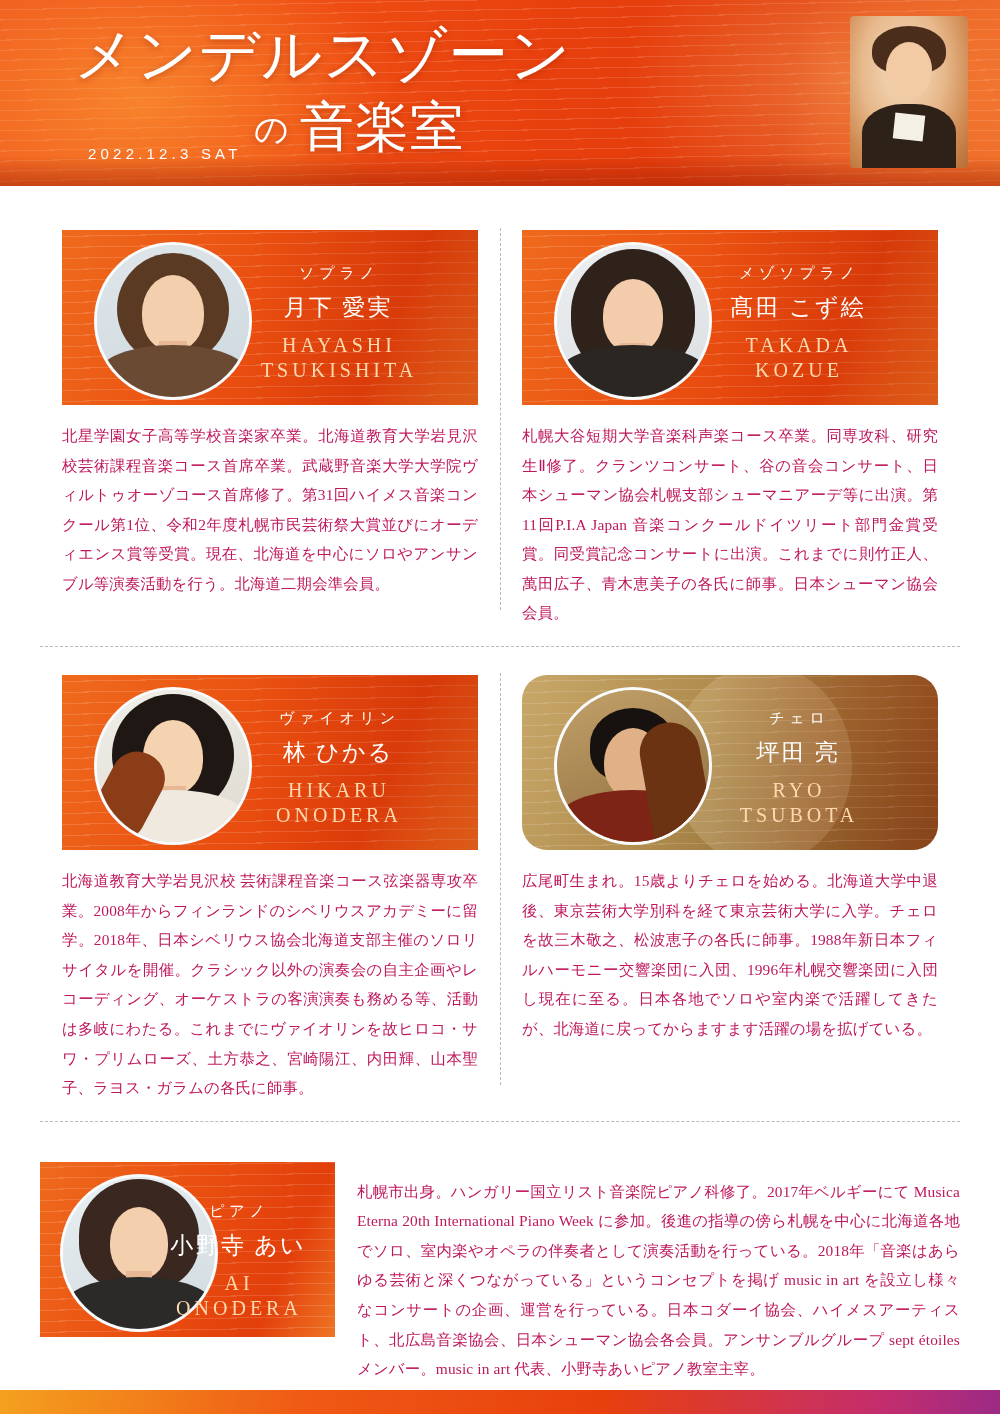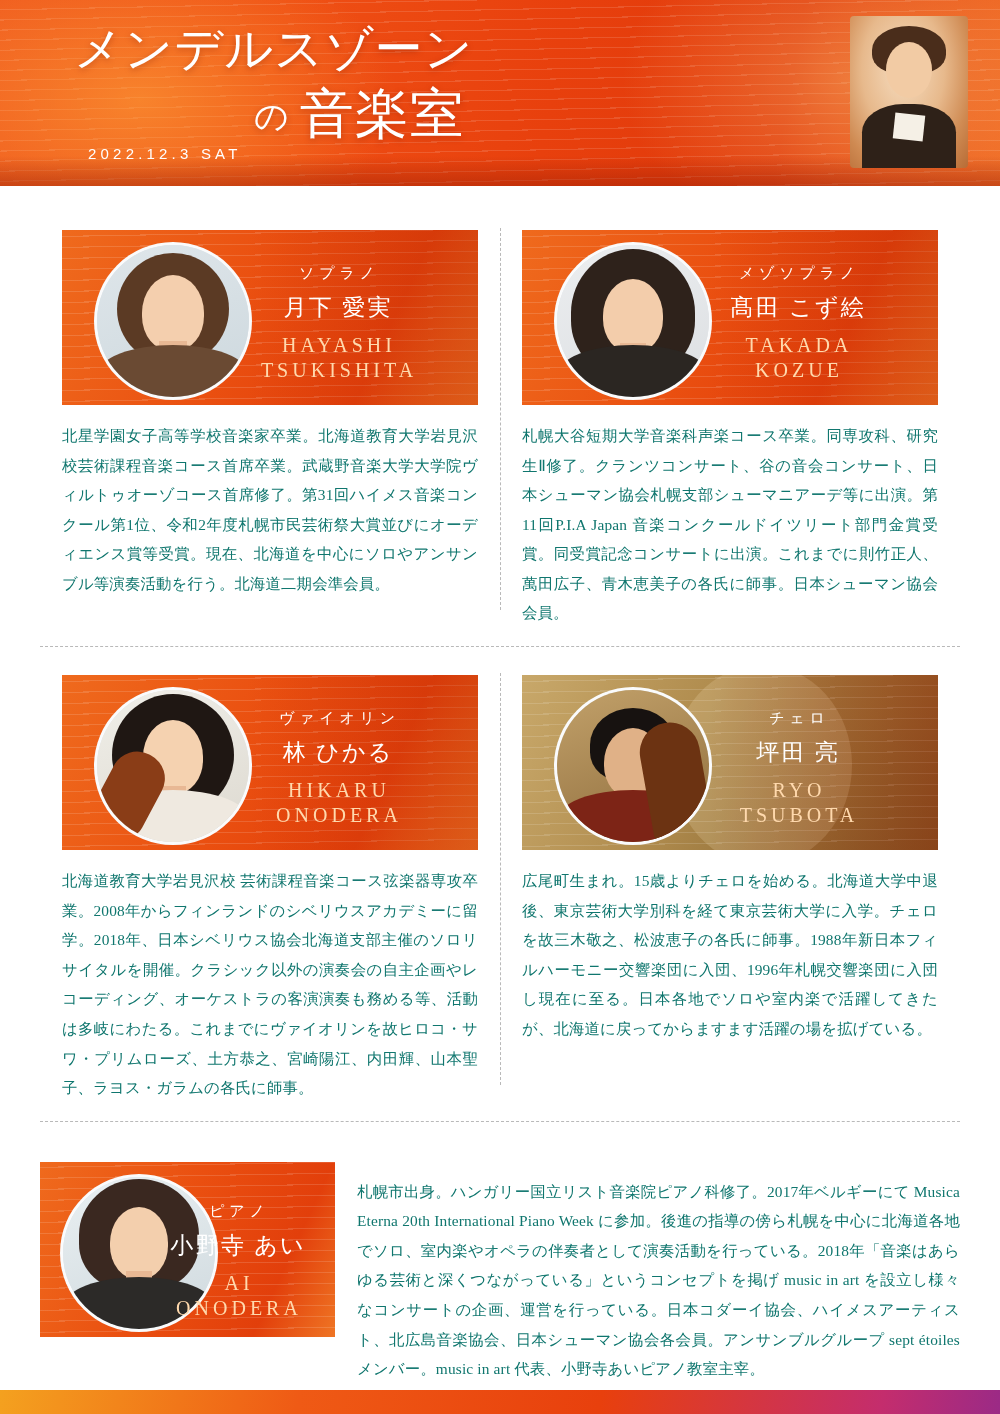--- a/index.html
+++ b/index.html
@@ -58,21 +58,21 @@
     position: absolute;
     left: 74px;
     top: 24px;
     color: #ffffff;
     font-family: "Liberation Serif", serif;
     letter-spacing: .06em;
     text-shadow: 0 2px 6px rgba(120,25,0,.35);
     white-space: nowrap;
   }
   .header-title .main {
-    font-size: 48px;
+    font-size: 60px;
     line-height: 1.05;
   }
   .header-title .sub-row {
     margin-top: 4px;
     margin-left: 170px;
     font-size: 54px;
   }
   .header-title .sub-row .no {
     font-size: 34px;
     padding: 0 10px;
@@ -171,20 +171,21 @@
     transform: rotate(-1deg) scale(1.1);
   }
   .banner .shade {
     position: absolute;
     right: 0; top: 0; bottom: 0;
     width: 55%;
     background: linear-gradient(to right, rgba(190,45,5,0) 0%, rgba(185,45,5,.35) 100%);
   }
   .banner.photo-bg-cello {
     background: linear-gradient(115deg, #c8a86a 0%, #b08c4e 40%, #8d6a34 75%, #6e4f24 100%);
+    border-radius: 25px;
   }
 
   .portrait {
     position: absolute;
     left: 32px;
     top: 12px;
     width: 152px;
     height: 152px;
     border-radius: 50%;
     overflow: hidden;
@@ -249,21 +250,21 @@
     line-height: 1.25;
     text-indent: .20em;
   }
 
   .bio {
     margin-top: 16px;
     font-size: 15.4px;
     line-height: 1.92;
     letter-spacing: .01em;
     text-align: justify;
-    color: #0f766e;
+    color: #be185d;
   }
 
   
   .bottom {
     display: flex;
     padding: 24px 40px 0 40px;
   }
   .bottom-left {
     width: 295px;
     position: relative;

